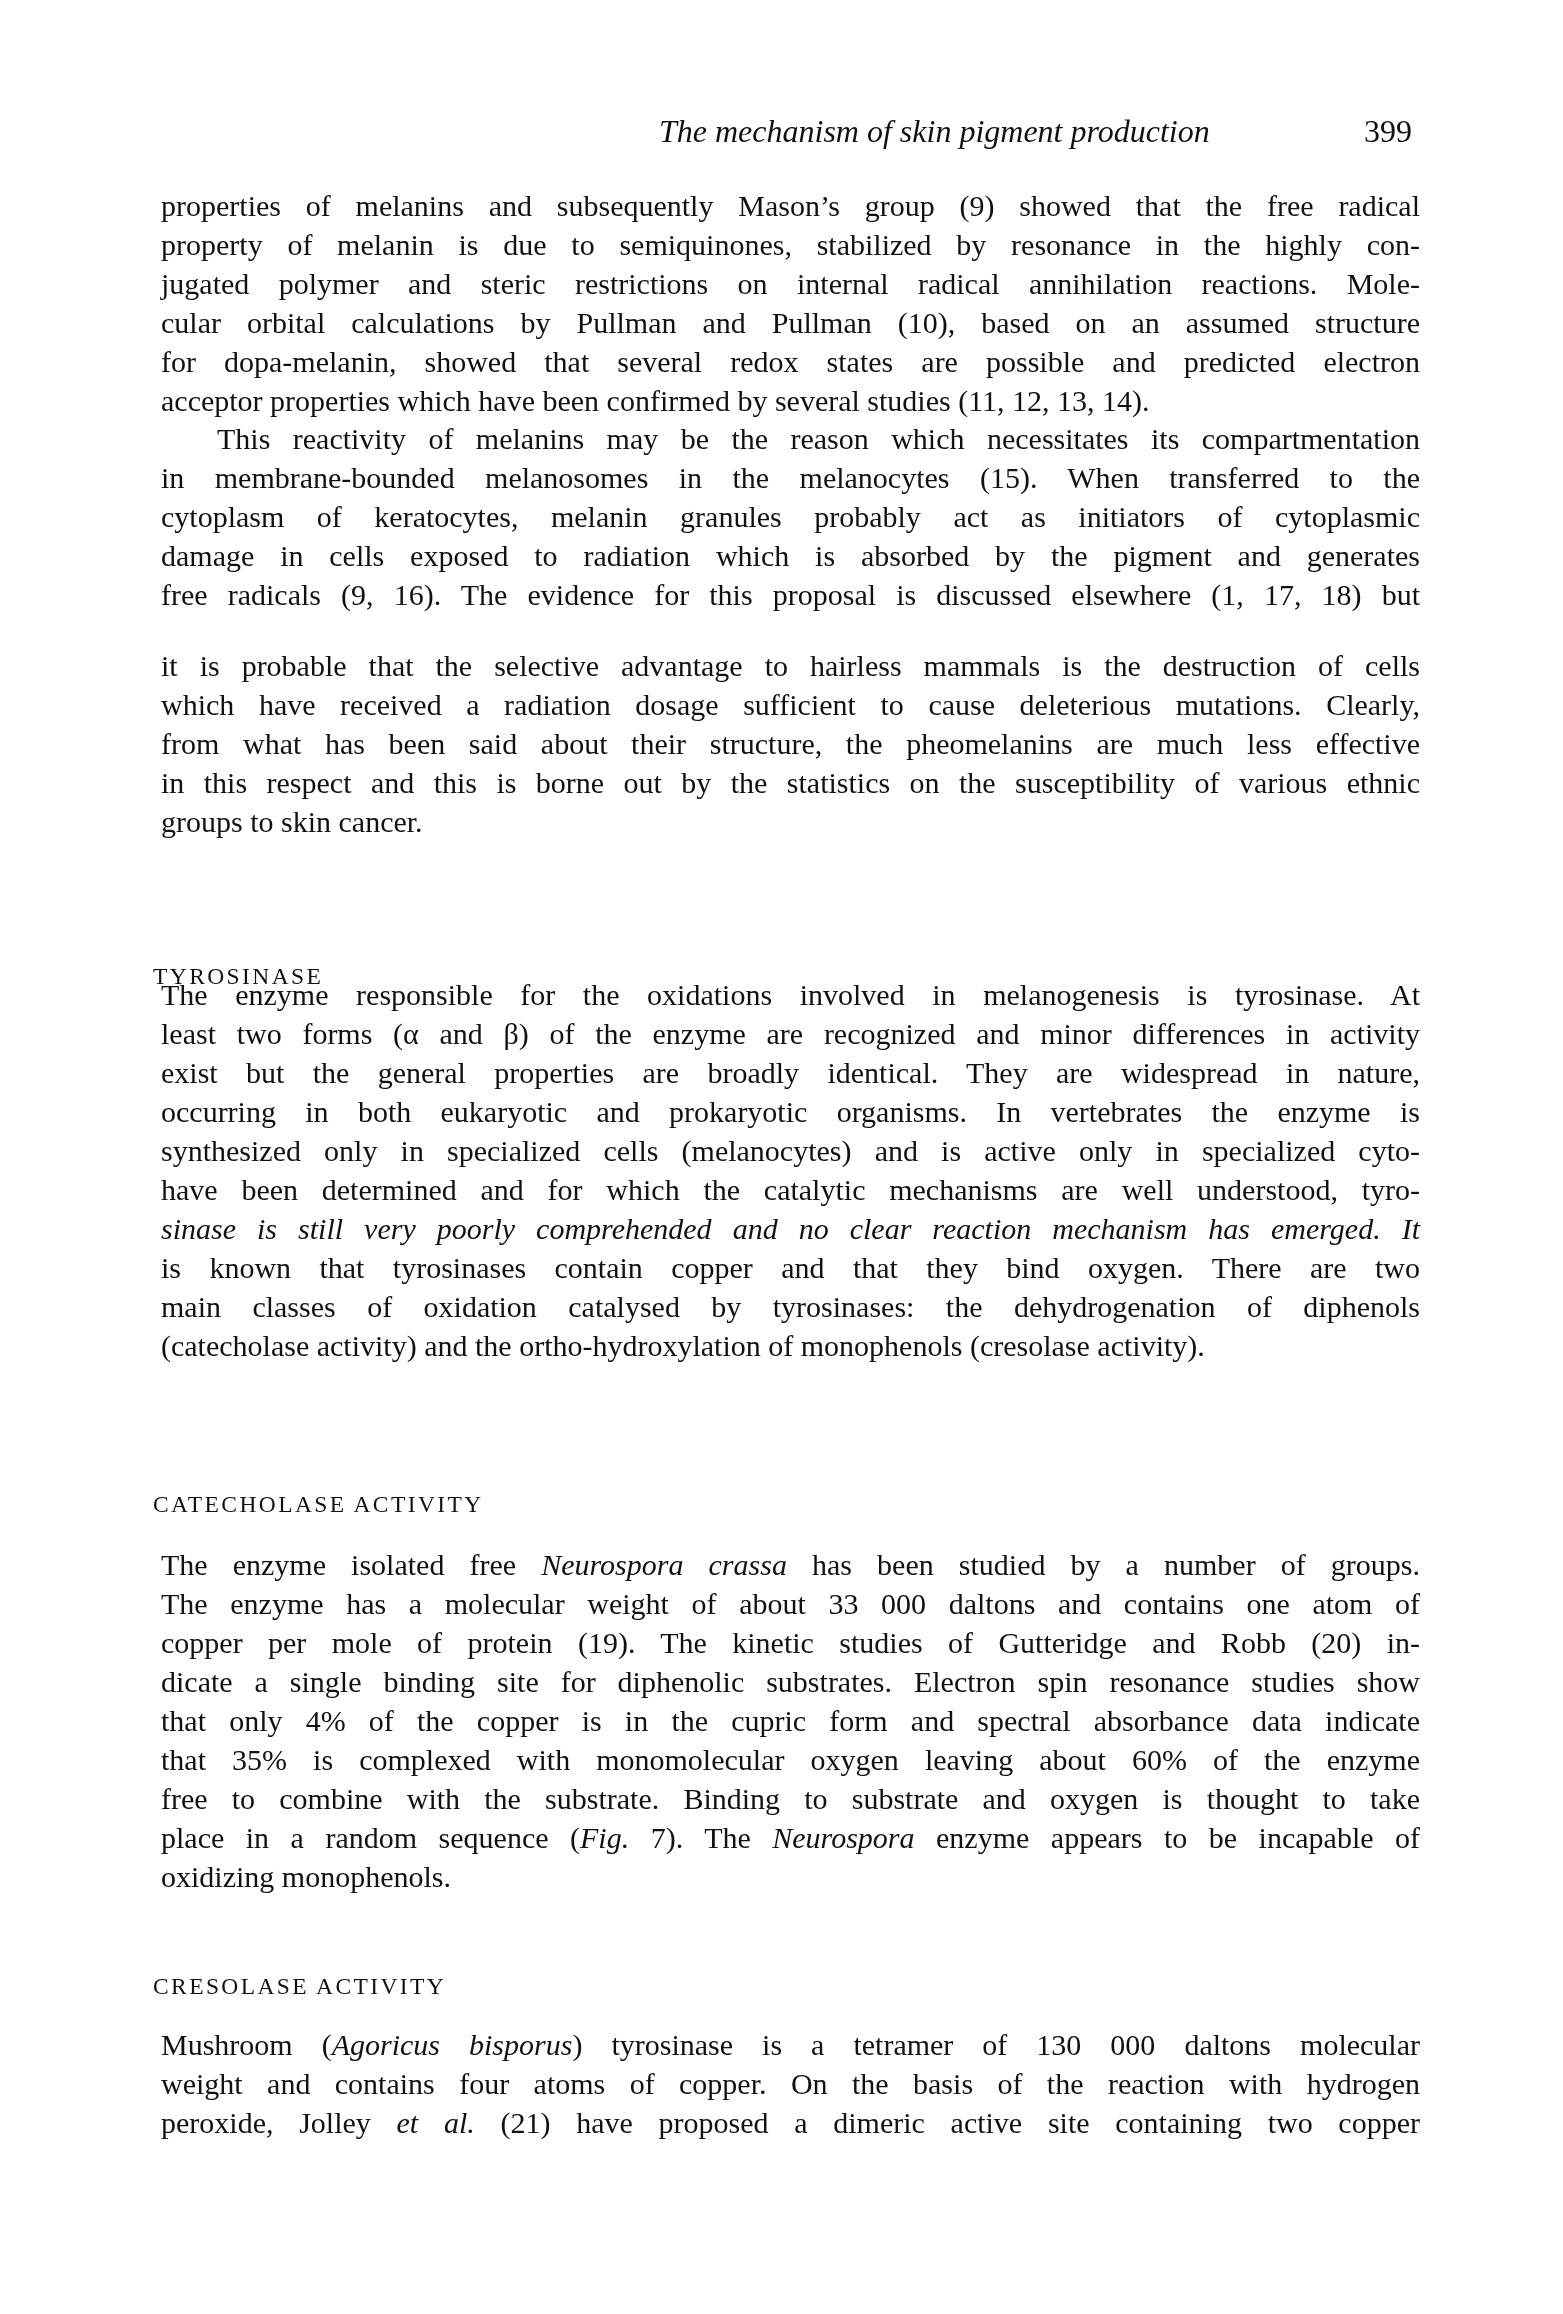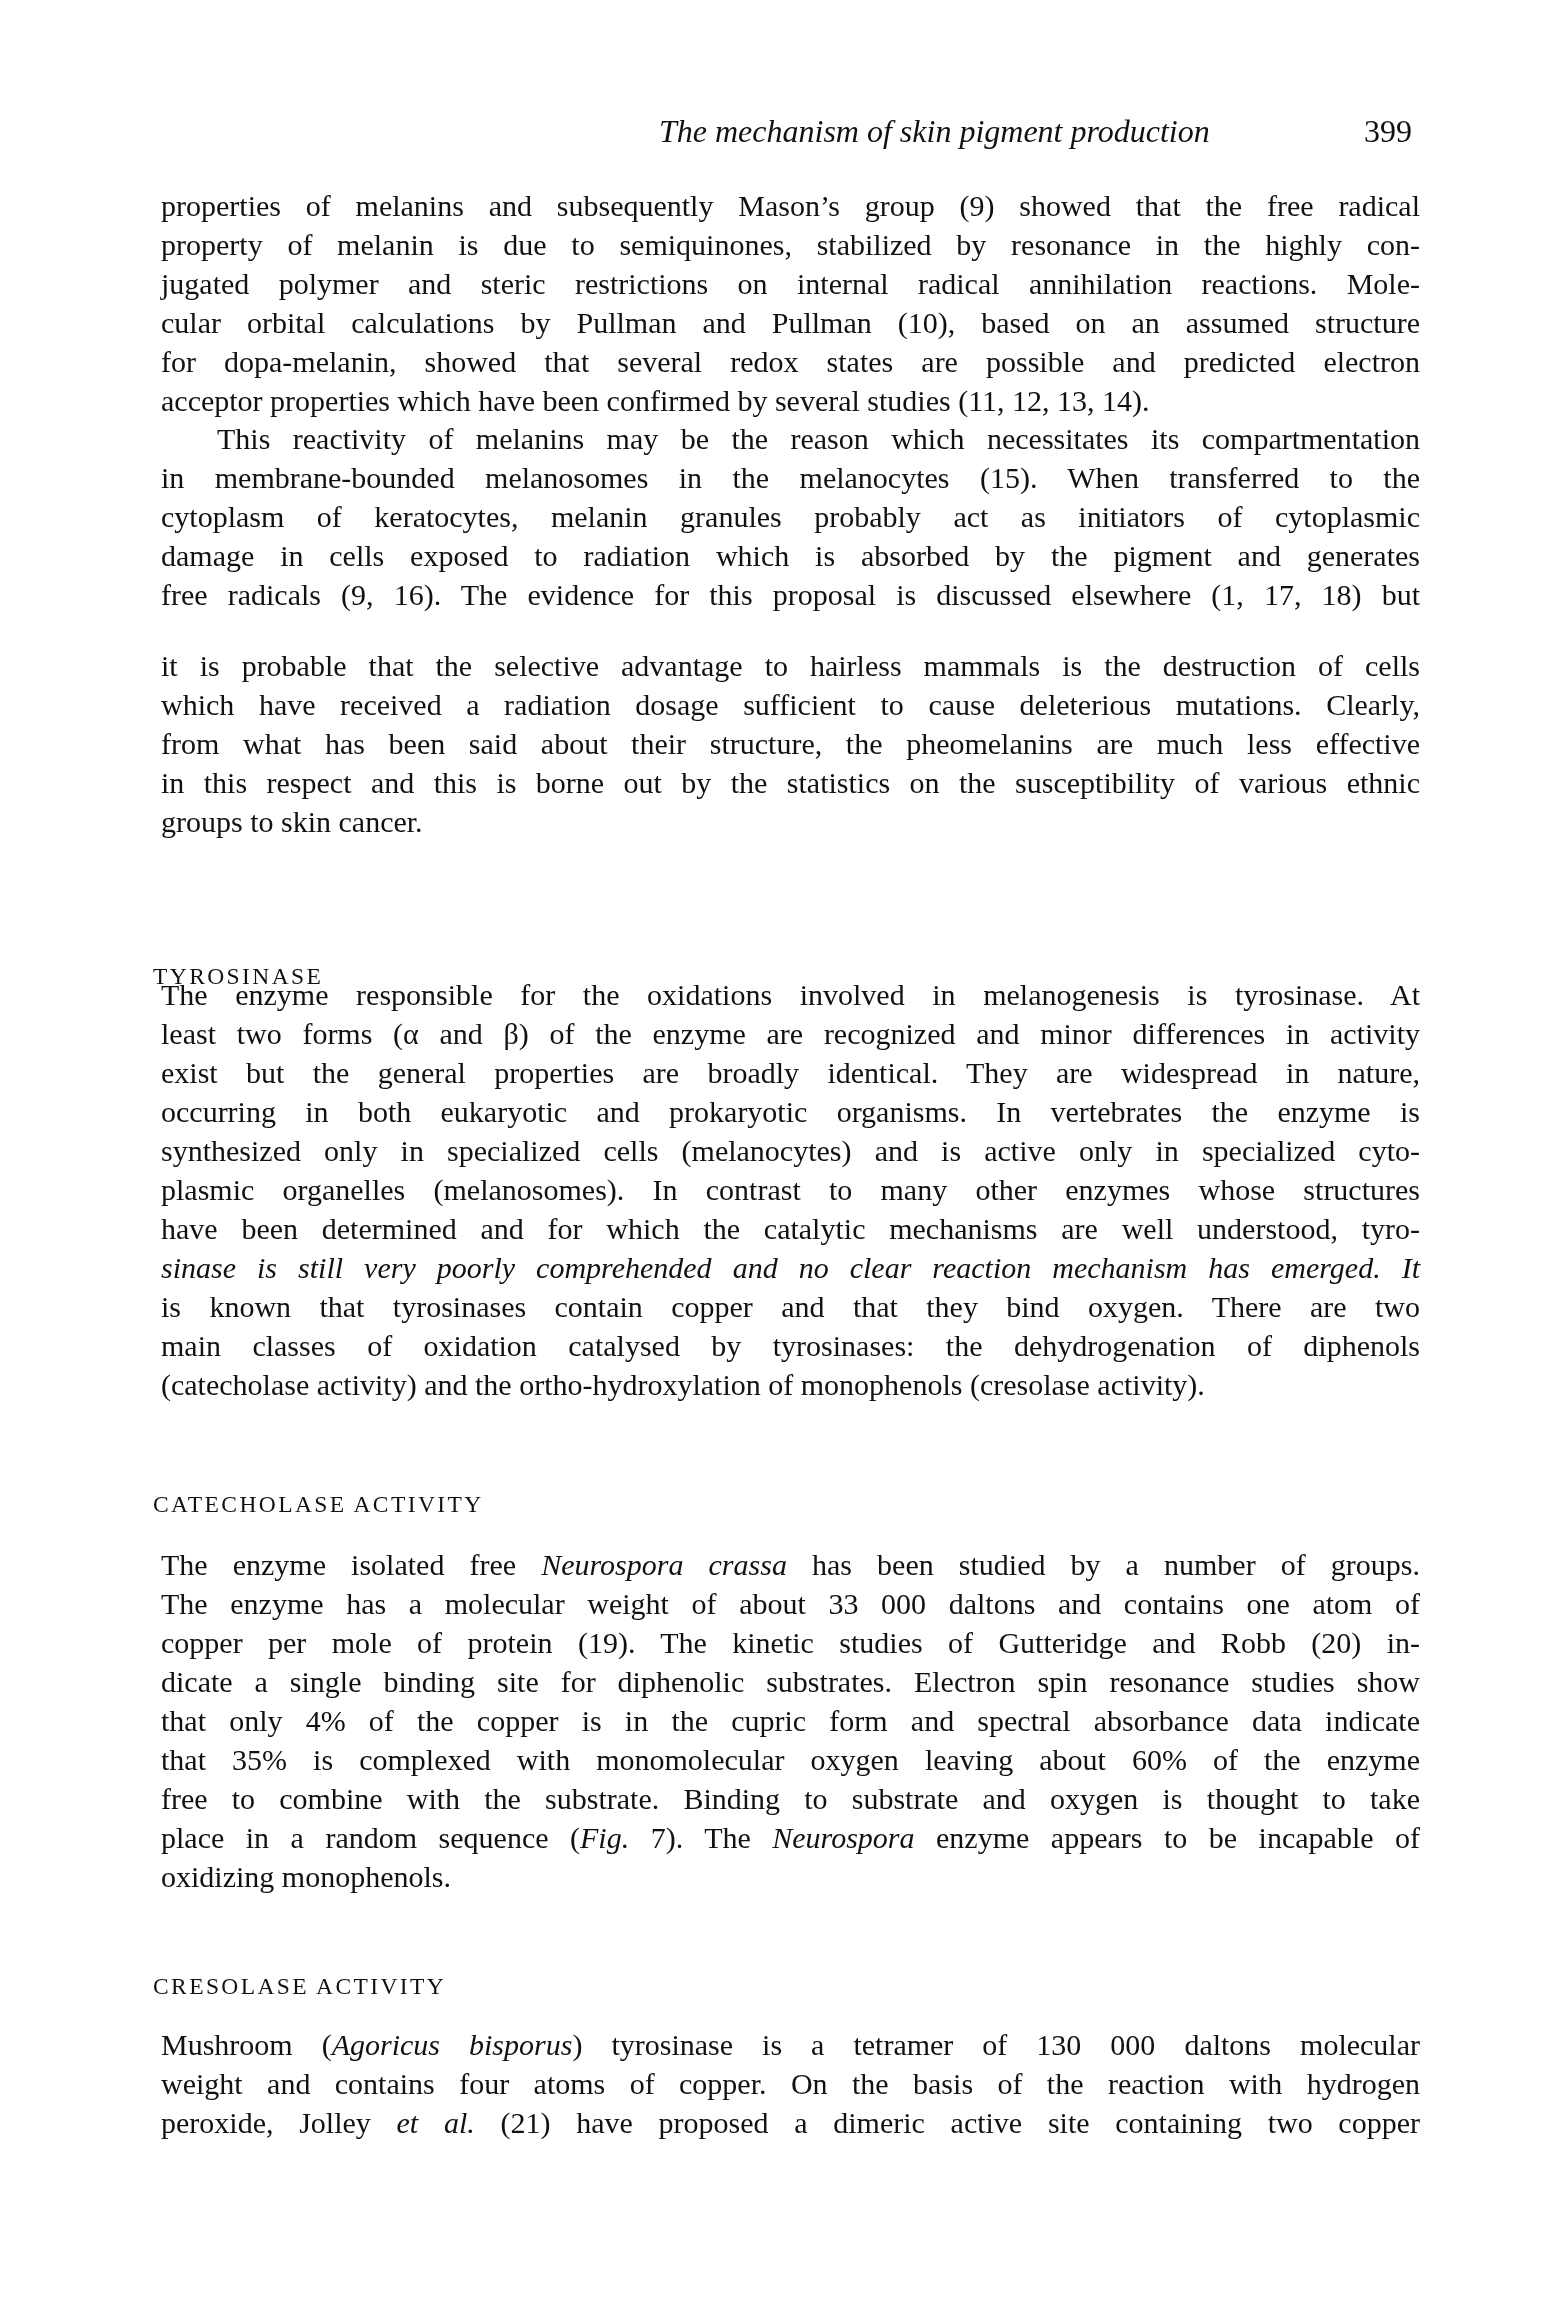--- a/index.html
+++ b/index.html
@@ -103,21 +103,20 @@
   </div>
 
   <div class="heading" style="top:963px;">TYROSINASE</div>
 
   <div class="block" style="top:975px;">
     <span class="line" style="font-size: 30px;">The enzyme responsible for the oxidations involved in melanogenesis is tyrosinase. At</span>
     <span class="line" style="font-size: 30px;">least two forms (α and β) of the enzyme are recognized and minor differences in activity</span>
     <span class="line" style="font-size: 30px;">exist but the general properties are broadly identical. They are widespread in nature,</span>
     <span class="line" style="font-size: 30px;">occurring in both eukaryotic and prokaryotic organisms. In vertebrates the enzyme is</span>
     <span class="line" style="font-size: 30px;">synthesized only in specialized cells (melanocytes) and is active only in specialized cyto-</span>
-    <span class="line" style="font-size: 30px;">plasmic organelles (melanosomes). In contrast to many other enzymes whose structures</span>
     <span class="line" style="font-size: 30px;">have been determined and for which the catalytic mechanisms are well understood, tyro-</span>
     <span class="line" style="font-size: 30px; font-style: italic;">sinase is still very poorly comprehended and no clear reaction mechanism has emerged. It</span>
     <span class="line" style="font-size: 30px;">is known that tyrosinases contain copper and that they bind oxygen. There are two</span>
     <span class="line" style="font-size: 30px;">main classes of oxidation catalysed by tyrosinases: the dehydrogenation of diphenols</span>
     <span class="line last" style="font-size: 30px;">(catecholase activity) and the ortho-hydroxylation of monophenols (cresolase activity).</span>
   </div>
 
   <div class="heading" style="top:1491px;">CATECHOLASE ACTIVITY</div>
 
   <div class="block" style="top:1545px;">

